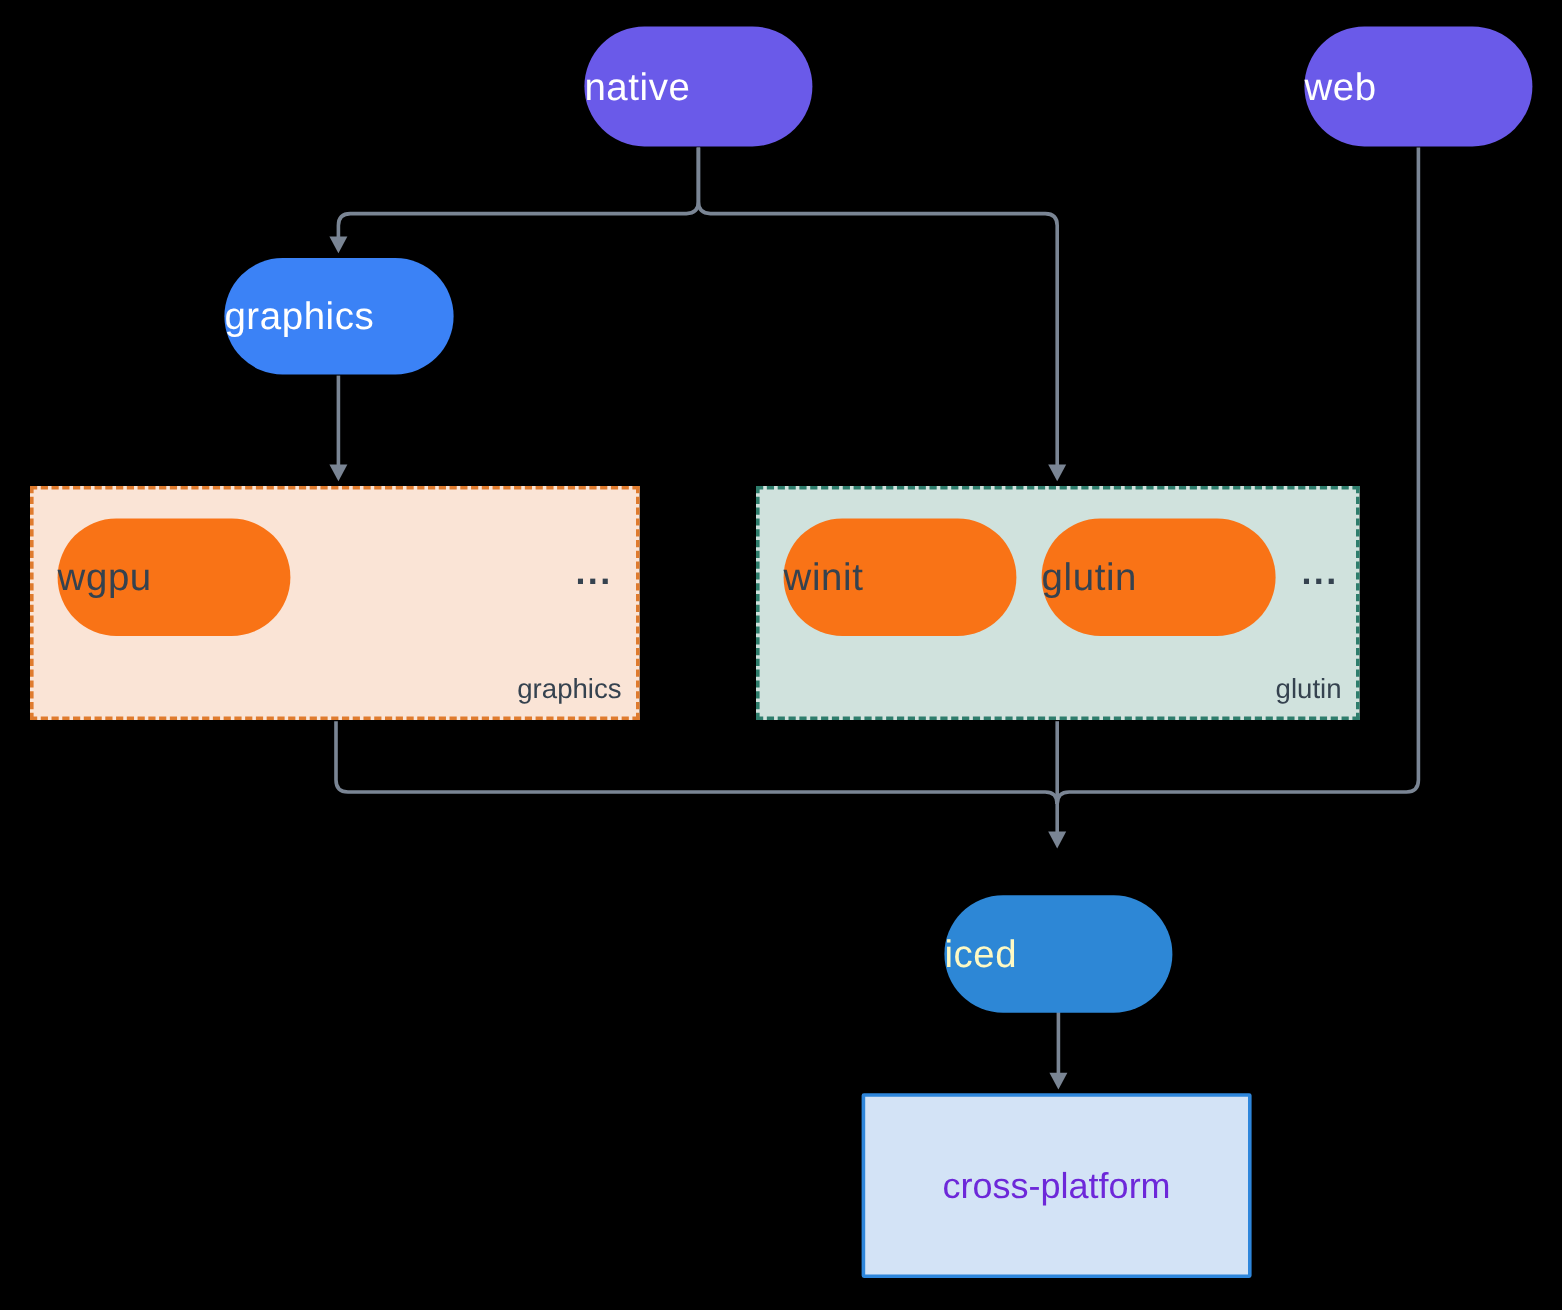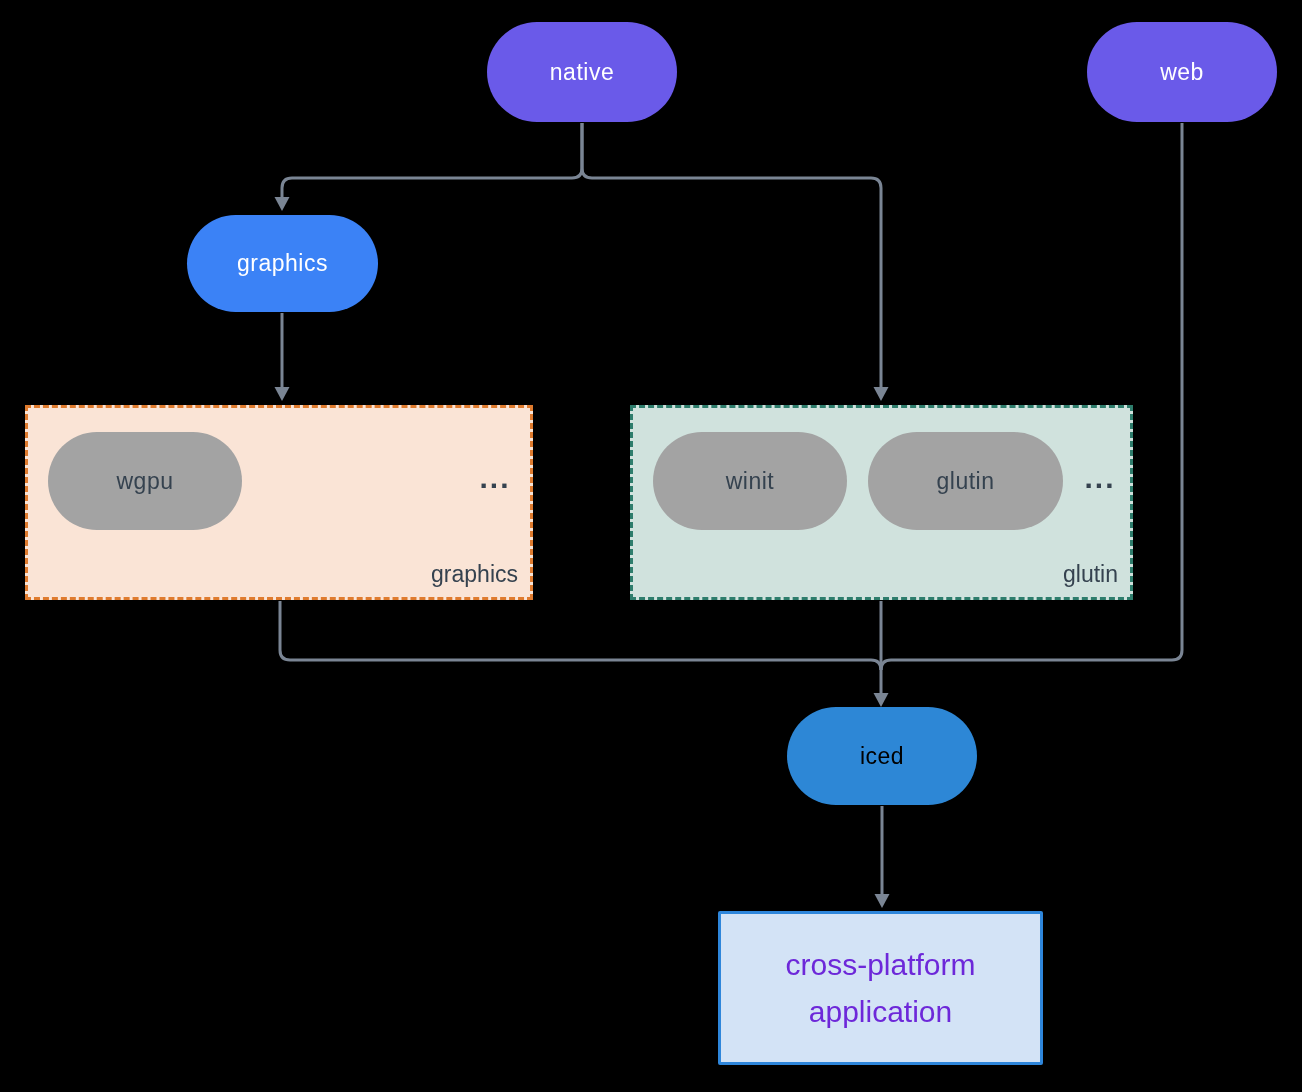--- a/index.html
+++ b/index.html
@@ -22,29 +22,28 @@
     stroke-width: 3;
   }
   svg.edges polygon {
     fill: #7A8594;
     stroke: none;
   }
   .pill {
     position: absolute;
     display: flex;
     align-items: center;
-    justify-content: center;
     border-radius: 999px;
-    font-size: 23px;
+    font-size: 32px;
     letter-spacing: 0.5px;
   }
   .pill-purple { background: #6A5AE9; color: #FFFFFF; }
   .pill-orange { background: #3b82f6; color: #FFFFFF; }
-  .pill-blue   { background: #2D87D6; color: #000000; }
-  .pill-white  { background: #a3a3a3; color: #35424F; }
+  .pill-blue   { background: #2D87D6; color: #fef9c3; margin-top: 39px; }
+  .pill-white  { background: #f97316; color: #35424F; }
 
   .node-native   { left: 487px; top: 22px;  width: 190px; height: 100px; }
   .node-web      { left: 1087px; top: 22px; width: 190px; height: 100px; }
   .node-graphics { left: 187px; top: 215px; width: 191px; height: 97px; }
   .node-iced     { left: 787px; top: 707px; width: 190px; height: 98px; }
 
   .group-box {
     position: absolute;
     box-sizing: border-box;
     width: 508px;
@@ -156,16 +155,15 @@
     <div class="ellipsis">...</div>
     <div class="group-label">glutin</div>
   </div>
 
   <div class="pill pill-blue node-iced">
     <span>iced</span>
   </div>
 
   <div class="app-box">
     <span>cross-platform</span>
-    <span>application</span>
   </div>
 
 </div>
 
 </body></html>

